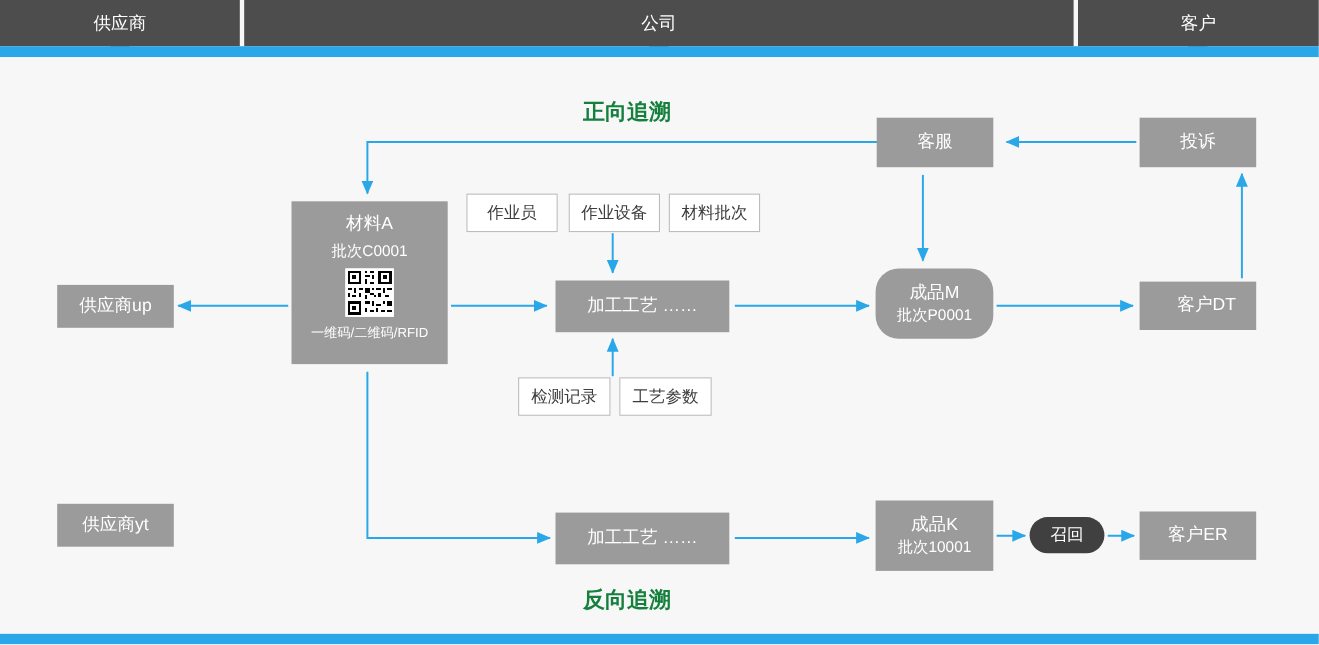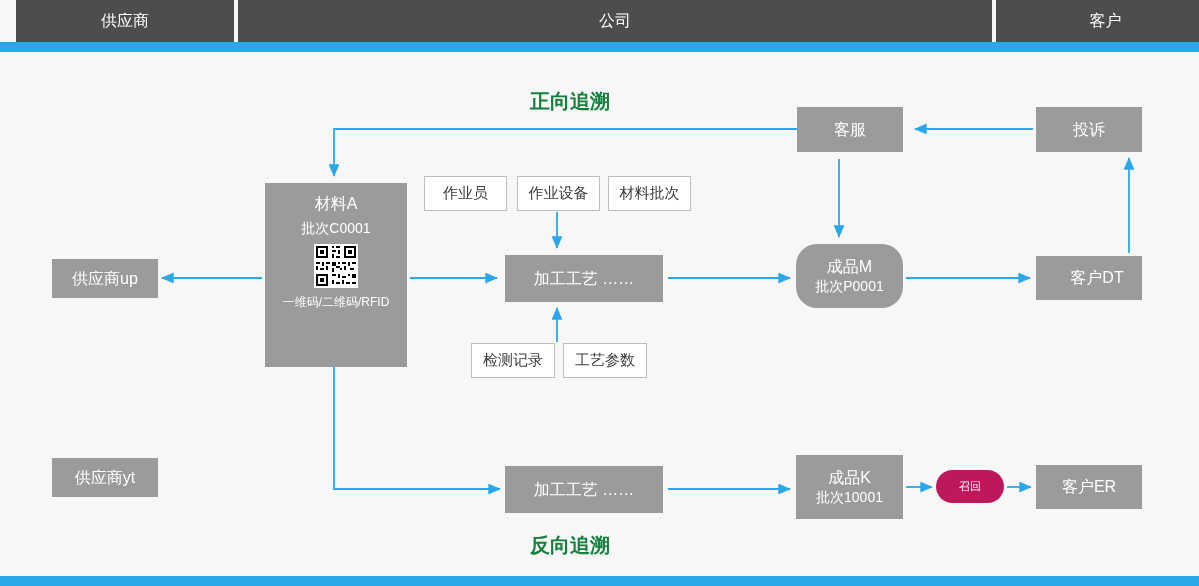--- a/index.html
+++ b/index.html
@@ -23,21 +23,20 @@
     position: absolute;
     top: 0;
     height: 42px;
     background: #4d4d4d;
     color: #ffffff;
     font-size: 16px;
     display: flex;
     align-items: center;
     justify-content: center;
     box-sizing: border-box;
-    margin-left: 16px;
   }
   .lane-supplier { left: 0; width: 218px; }
   .lane-company  { left: 222px; width: 754px; }
   .lane-customer { left: 980px; width: 219px; text-align: center; }
 
   .lane-arrow {
     position: absolute;
     top: 42px;
     width: 0;
     height: 0;
@@ -115,35 +114,35 @@
   }
   .title-blue {
     position: absolute;
     color: #15803d;
     font-size: 20px;
     font-weight: bold;
     text-align: center;
   }
   .recall {
     position: absolute;
-    background: #be185d;
+    background: #404040;
     color: #ffffff;
     border-radius: 18px;
-    font-size: 11px;
+    font-size: 15px;
     display: flex;
     align-items: center;
     justify-content: center;
   }
 
   
   #node-material {
     left: 265px;
     top: 183px;
     width: 142px;
-    height: 184px;
+    height: 148px;
     justify-content: flex-start;
     padding-top: 10px;
   }
   #node-material .m-title { font-size: 16px; }
   #node-material .m-batch { font-size: 14px; margin-top: 4px; }
   #node-material .m-foot { font-size: 12px; color: #ffffff; margin-top: 6px; }
   .qr {
     margin-top: 7px;
     width: 44px;
     height: 44px;

